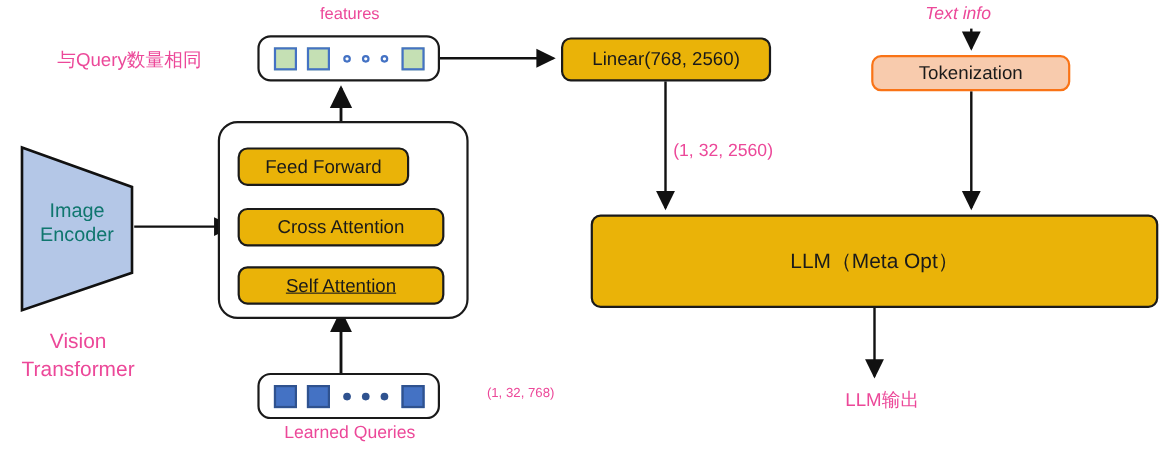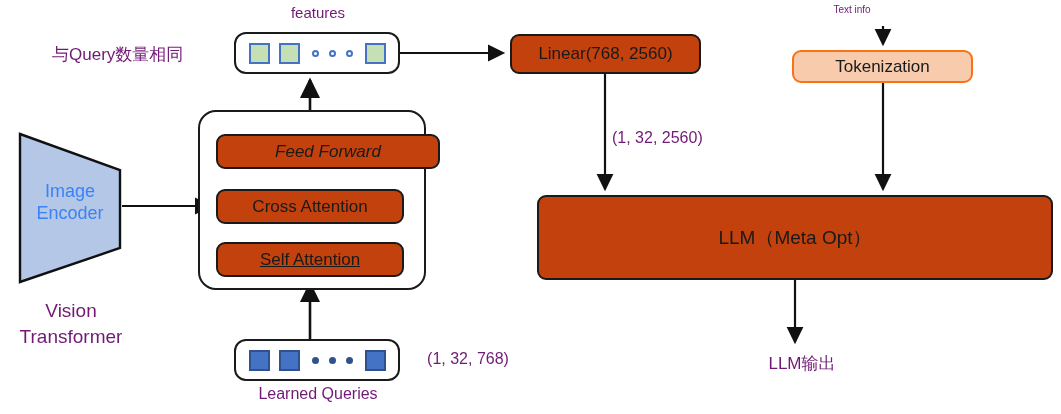--- a/index.html
+++ b/index.html
@@ -28,37 +28,37 @@
     position: absolute;
     box-sizing: border-box;
     display: flex;
     align-items: center;
     justify-content: center;
     color: #1a1a1a;
     text-align: center;
     white-space: nowrap;
   }
   .grey-box {
-    background: #c2410c;
+    background: #eab308;
     border: 2px solid #1a1a1a;
     border-radius: 9px;
   }
   .peach-box {
     background: #f8cbad;
     border: 2px solid #f97316;
     border-radius: 9px;
   }
   .white-box {
     background: #ffffff;
     border: 2px solid #1a1a1a;
     border-radius: 14px;
   }
   .plain-label {
     position: absolute;
-    color: #701a75;
+    color: #ec4899;
     white-space: nowrap;
     text-align: center;
   }
 
   
   #features-caption { left: 258px; top: 4px;  width: 120px; font-size: 15px; }
   #query-count-label { left: 52px;  top: 43px; width: 180px; font-size: 17px; text-align: left; }
 
   #features-box {
     left: 234px; top: 32px; width: 166px; height: 42px;
@@ -80,60 +80,60 @@
     box-sizing: border-box;
   }
   .chip-green { background: #c5e0b4; border: 2px solid #4472c4; }
   .chip-blue  { background: #4472c4; border: 2px solid #2f528f; }
   .dotgrp { display: flex; align-items: center; gap: 10px; margin: 0 3px; }
   .dot { width: 7px; height: 7px; border-radius: 50%; box-sizing: border-box; }
   .dot-hollow { border: 2px solid #4472c4; background: #ffffff; }
   .dot-solid  { background: #2f528f; }
 
   #queries-caption { left: 238px; top: 385px; width: 160px; font-size: 16px; }
-  #queries-shape   { left: 408px; top: 350px; width: 120px; font-size: 16px; text-align: center; }
+  #queries-shape   { left: 384px; top: 350px; width: 120px; font-size: 12px; text-align: right; }
 
   
   #vit-shape {
     position: absolute;
     left: 18px; top: 132px;
     width: 104px; height: 152px;
   }
   #vit-text {
     position: absolute;
     left: 18px; top: 180px;
     width: 104px;
     font-size: 18px;
     line-height: 22px;
     text-align: center;
-    color: #3b82f6;
+    color: #0f766e;
   }
   #vit-caption {
     left: 6px; top: 298px; width: 130px;
     font-size: 19px; line-height: 26px;
   }
 
   
   #qformer-box {
     left: 198px; top: 110px; width: 228px; height: 180px;
     border-radius: 18px;
   }
-  #feed-forward  { left: 216px; top: 134px; width: 224px; height: 35px; font-size: 17px; font-style: italic; }
+  #feed-forward  { left: 216px; top: 134px; width: 156px; height: 35px; font-size: 17px; }
   #cross-attn    { left: 216px; top: 189px; width: 188px; height: 35px; font-size: 17px; }
   #self-attn     { left: 216px; top: 242px; width: 188px; height: 35px; font-size: 17px; text-decoration: underline; }
 
   
   #linear-box  { left: 510px; top: 34px; width: 191px; height: 40px; font-size: 17px; }
   #linear-shape{ left: 612px; top: 105px; width: 130px; font-size: 16px; text-align: left; margin-top: 24px; }
 
   #llm-box { left: 537px; top: 195px; width: 516px; height: 85px; font-size: 19px; }
   #llm-output-caption { left: 722px; top: 352px; width: 160px; font-size: 17px; }
 
   
-  #textinfo-caption { left: 782px; top: 4px; width: 140px; font-size: 10px; }
+  #textinfo-caption { left: 801px; top: 4px; width: 140px; font-size: 16px; font-style: italic; }
   #tokenization-box { left: 792px; top: 50px; width: 181px; height: 33px; font-size: 17px; }
 </style>
 </head>
 <body>
 
 <div id="canvas">
 
   <svg class="wires" viewBox="0 0 1061 414" xmlns="http://www.w3.org/2000/svg">
     <defs>
       <marker id="ah" markerWidth="9" markerHeight="9" refX="7" refY="4.5" orient="auto" markerUnits="strokeWidth">

